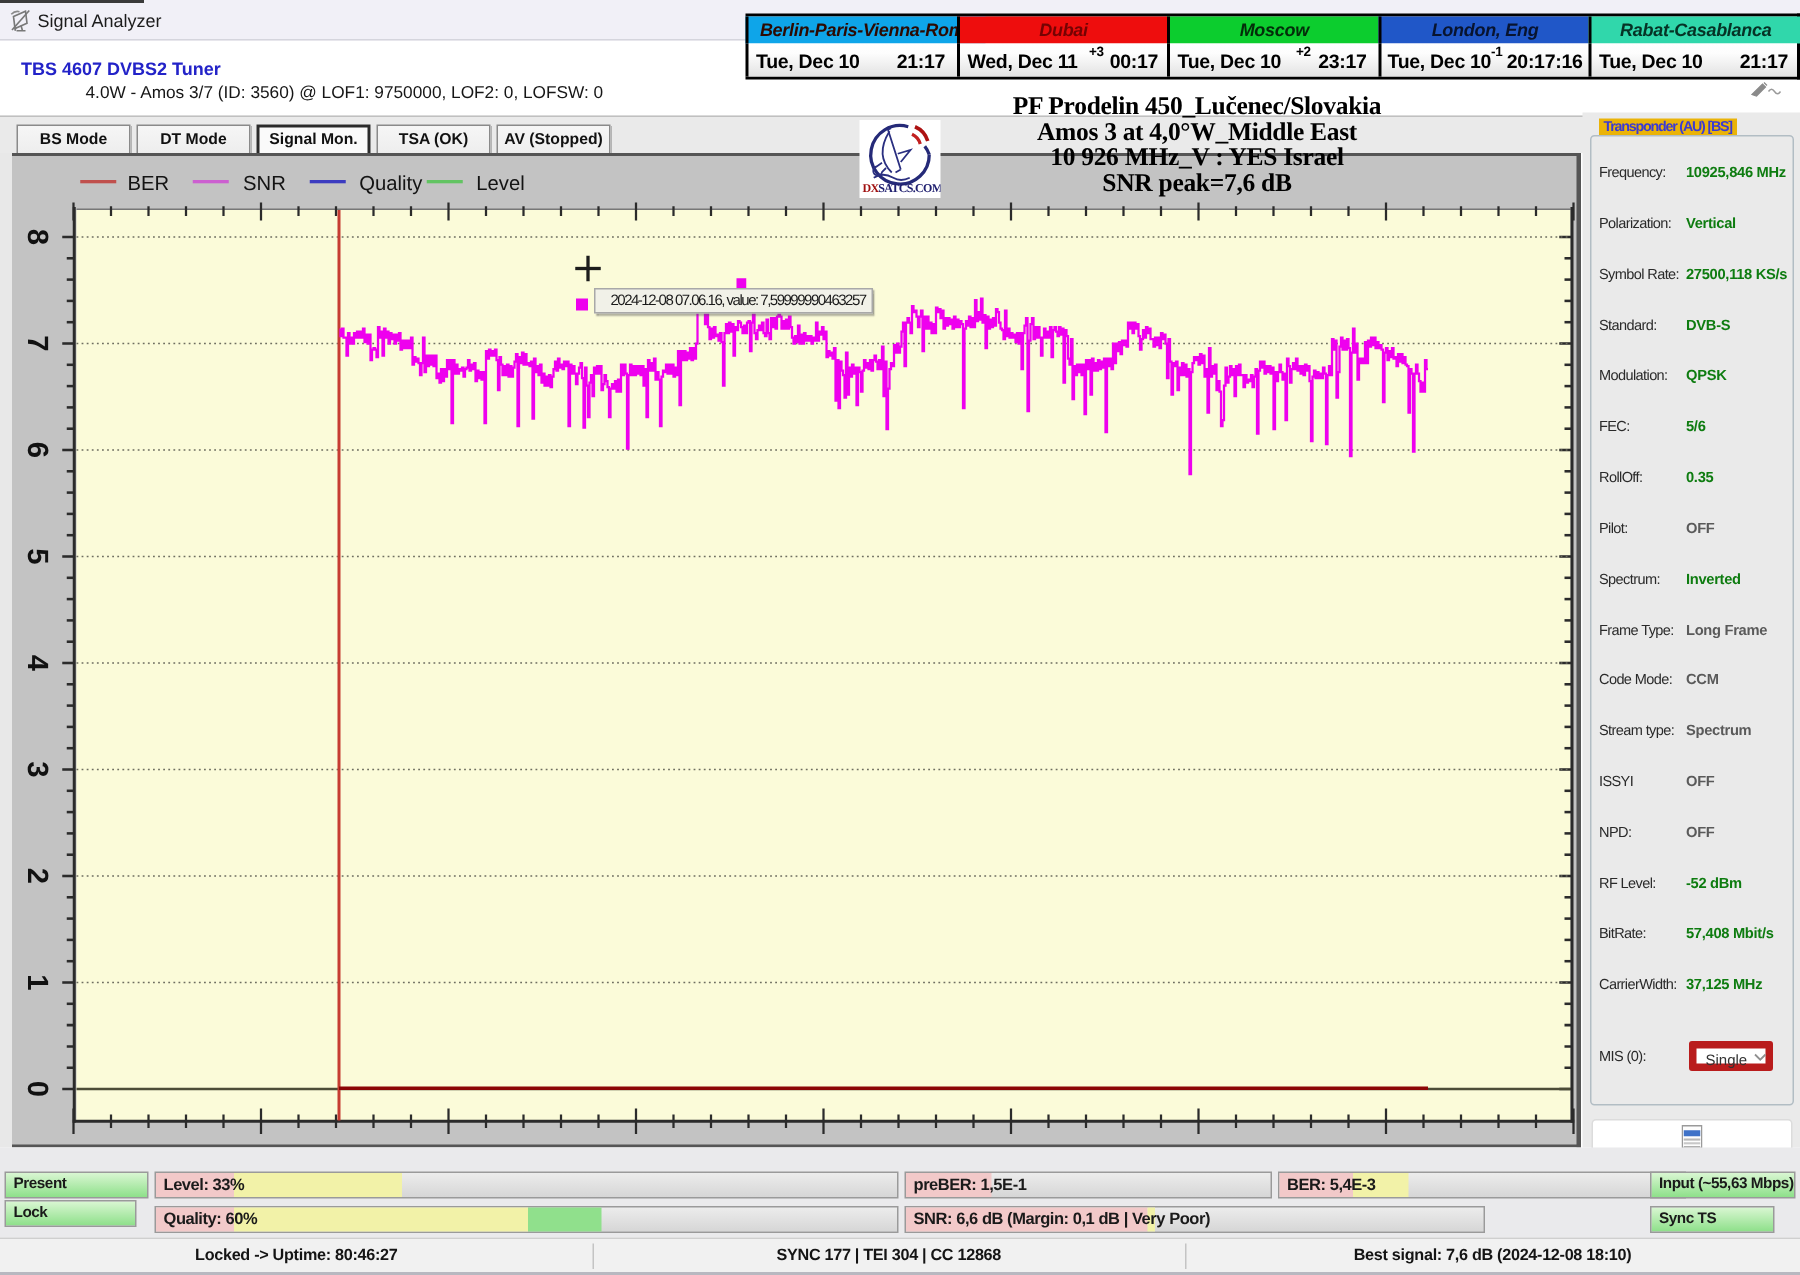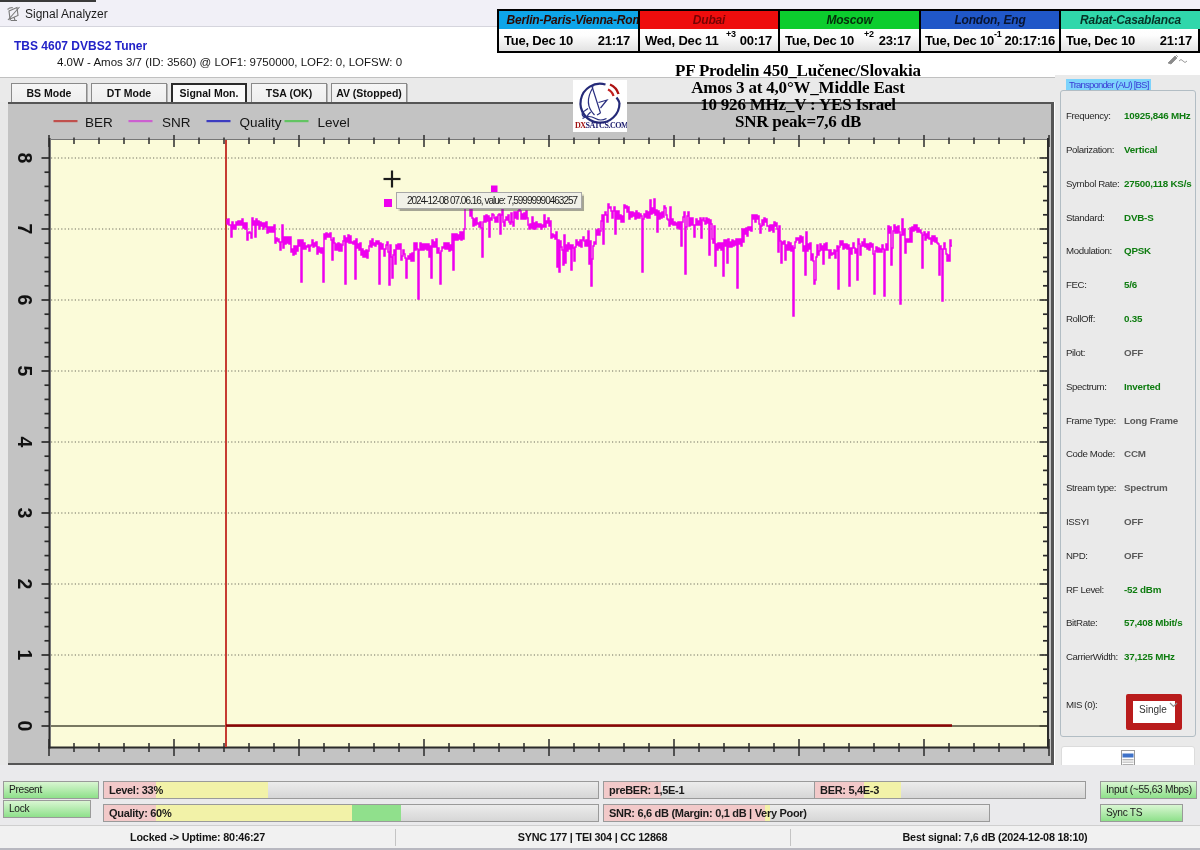--- a/index.html
+++ b/index.html
@@ -14,21 +14,21 @@
 .btn{top:83px;height:21px;background:linear-gradient(#f6f6f6,#ededed);border:1px solid #8a8a8a;box-shadow:1px 1px 0 #b5b5b5;font-size:10.5px;font-weight:bold;color:#111;text-align:center;line-height:19px}
 .btnsel{background:#fafafa;border:2px solid #2b2b2b;box-shadow:none;line-height:17px}
 .ctext{font-family:"Liberation Serif",serif;font-weight:bold;color:#000;width:500px;text-align:center;left:548px;z-index:6;letter-spacing:-0.2px}
 .clk{top:11px;height:18px;font-size:12px;font-style:italic;font-weight:bold;text-align:center;line-height:18px;border-left:2px solid #000;white-space:nowrap;overflow:hidden;letter-spacing:-0.2px}
 .clkd{top:29px;height:22px;background:linear-gradient(#ffffff,#fdfdfd 30%,#e2e2e2);border-left:2px solid #000;font-size:13px;font-weight:bold;color:#000;letter-spacing:-0.2px}
 .lbl{font-size:9.7px;color:#2a2a2a;letter-spacing:-0.4px;white-space:nowrap}
 .val{font-size:9.8px;font-weight:bold;letter-spacing:-0.2px;white-space:nowrap}
 .vg{color:#0e7c10}
 .vk{color:#5a5a5a}
 .pbar{height:18px;background:linear-gradient(#ececec,#d6d6d6);border:1px solid #9a9a9a;font-size:11px;font-weight:bold;color:#1a1a1a;letter-spacing:-0.3px;white-space:nowrap}
-.pgreen{height:18px;background:linear-gradient(#d9f6d2,#8ee08a);border:1px solid #9a9a9a;font-size:10.2px;font-weight:normal;color:#1a1a1a;letter-spacing:-0.3px;white-space:nowrap}
+.pgreen{height:18px;background:linear-gradient(#d9f6d2,#8ee08a);border:1px solid #9a9a9a;font-size:10.2px;font-weight:bold;color:#1a1a1a;letter-spacing:-0.3px;white-space:nowrap}
 .ptxt{position:absolute;left:5px;top:2px;white-space:nowrap}
 .seg{position:absolute;top:0;height:16px}
 .stxt{top:831px;font-size:10.8px;font-weight:bold;color:#141414;text-align:center;letter-spacing:-0.2px}
 </style></head><body>
 <div class="abs titlebar"></div>
 <div class="abs" style="left:0;top:0;width:96px;height:2px;background:#3a3a3a"></div>
 <svg class="abs" style="left:6px;top:6px" width="16" height="16" viewBox="0 0 16 16">
 <g stroke="#787878" stroke-width="1.1" fill="none">
 <path d="M3 5 L11 1.5 L12 9.5 L4 13 Z"></path>
 <path d="M13.5 1 L2 14"></path>
@@ -323,21 +323,21 @@
 <g stroke="#1c1c1c" stroke-width="2.2">
         <line x1="383.5" y1="179" x2="400.5" y2="179"></line>
         <line x1="392" y1="170.5" x2="392" y2="187.5"></line>
       </g>
 </g>
 </svg>
 <div class="abs" style="left:384px;top:199px;width:8px;height:8px;background:#ee00ee"></div>
 <div class="abs" style="left:396px;top:192px;height:17px;background:#f1f1e8;border:1px solid #a8a8a8;box-shadow:1.5px 1.5px 1px rgba(80,80,80,.5);font-size:10px;letter-spacing:-1px;color:#1a1a1a;line-height:15px;padding:0 4px 0 10px;white-space:nowrap">2024-12-08 07.06.16, value: 7,59999990463257</div>
 <div class="abs rpanel"></div>
 <div class="abs" style="left:1060px;top:90px;width:136px;height:647px;border:1px solid #b2bdc4;border-radius:3px"></div>
-<div class="abs" style="left:1066px;top:79px;font-size:9.5px;letter-spacing:-0.8px;font-weight:normal;color:#3a3ad4;background:#7dd3fc;padding:0 3px">Transponder (AU) [BS]</div>
+<div class="abs" style="left:1066px;top:79px;font-size:9.5px;letter-spacing:-0.8px;font-weight:bold;color:#3a3ad4;background:#eab308;padding:0 3px">Transponder (AU) [BS]</div>
 <div class="abs lbl" style="left:1066px;top:110px">Frequency:</div>
 <div class="abs val vg" style="left:1124px;top:110px">10925,846 MHz</div>
 <div class="abs lbl" style="left:1066px;top:144px">Polarization:</div>
 <div class="abs val vg" style="left:1124px;top:144px">Vertical</div>
 <div class="abs lbl" style="left:1066px;top:178px">Symbol Rate:</div>
 <div class="abs val vg" style="left:1124px;top:178px">27500,118 KS/s</div>
 <div class="abs lbl" style="left:1066px;top:212px">Standard:</div>
 <div class="abs val vg" style="left:1124px;top:212px">DVB-S</div>
 <div class="abs lbl" style="left:1066px;top:245px">Modulation:</div>
 <div class="abs val vg" style="left:1124px;top:245px">QPSK</div>
@@ -359,21 +359,21 @@
 <div class="abs val vk" style="left:1124px;top:516px">OFF</div>
 <div class="abs lbl" style="left:1066px;top:550px">NPD:</div>
 <div class="abs val vk" style="left:1124px;top:550px">OFF</div>
 <div class="abs lbl" style="left:1066px;top:584px">RF Level:</div>
 <div class="abs val vg" style="left:1124px;top:584px">-52 dBm</div>
 <div class="abs lbl" style="left:1066px;top:617px">BitRate:</div>
 <div class="abs val vg" style="left:1124px;top:617px">57,408 Mbit/s</div>
 <div class="abs lbl" style="left:1066px;top:651px">CarrierWidth:</div>
 <div class="abs val vg" style="left:1124px;top:651px">37,125 MHz</div>
 <div class="abs lbl" style="left:1066px;top:699px">MIS (0):</div>
-<div class="abs" style="left:1126px;top:694px;width:56px;height:36px;background:#fff;border:7px solid #b91c1c;border-radius:2px;font-size:10px;color:#333;line-height:18px;padding-left:6px">Single</div>
+<div class="abs" style="left:1126px;top:694px;width:56px;height:20px;background:#fff;border:5px solid #b91c1c;border-radius:2px;font-size:10px;color:#333;line-height:18px;padding-left:6px">Single</div>
 <svg class="abs" style="left:1169px;top:702px" width="9" height="6" viewBox="0 0 9 6">
     <path d="M1 1 L4.5 4.5 L8 1" stroke="#909090" stroke-width="1.2" fill="none"></path>
   </svg>
 <div class="abs" style="left:1061px;top:746px;width:134px;height:23px;background:#fff;border:1px solid #dcdcdc;border-radius:3px"></div>
 <svg class="abs" style="left:1121px;top:750px" width="14" height="16" viewBox="0 0 14 16">
 <rect x="0.5" y="0.5" width="13" height="15" fill="#fdfdfd" stroke="#9a9a9a"></rect>
 <rect x="1.5" y="3.5" width="11" height="4" fill="#3f72c8"></rect>
 <rect x="1.5" y="9" width="11" height="1.4" fill="#b8b8b8"></rect>
 <rect x="1.5" y="11.5" width="11" height="1.4" fill="#c8c8c8"></rect>
 <rect x="1.5" y="14" width="11" height="1" fill="#b0b0b0"></rect>
@@ -384,21 +384,21 @@
   </div>
 <div class="abs pbar" style="left:103px;top:781px;width:496px">
     <span class="seg" style="left:0;width:52px;background:#f2c9c9"></span>
     <span class="seg" style="left:52px;width:112px;background:#f2f2a8"></span>
     <span class="ptxt">Level: 33%</span>
   </div>
 <div class="abs pbar" style="left:603px;top:781px;width:245px">
     <span class="seg" style="left:0;width:57px;background:#f2c9c9"></span>
     <span class="ptxt">preBER: 1,5E-1</span>
   </div>
-<div class="abs pbar" style="left:814px;top:781px;width:272px">
+<div class="abs pbar" style="left:852px;top:781px;width:272px">
     <span class="seg" style="left:0;width:49px;background:#f2c9c9"></span>
     <span class="seg" style="left:49px;width:37px;background:#f2f2a8"></span>
     <span class="ptxt">BER: 5,4E-3</span>
   </div>
 <div class="abs pgreen" style="left:1100px;top:781px;width:97px">
     <span class="ptxt">Input (~55,63 Mbps)</span>
   </div>
 <div class="abs pgreen" style="left:3px;top:800px;width:88px">
     <span class="ptxt">Lock</span>
   </div>

